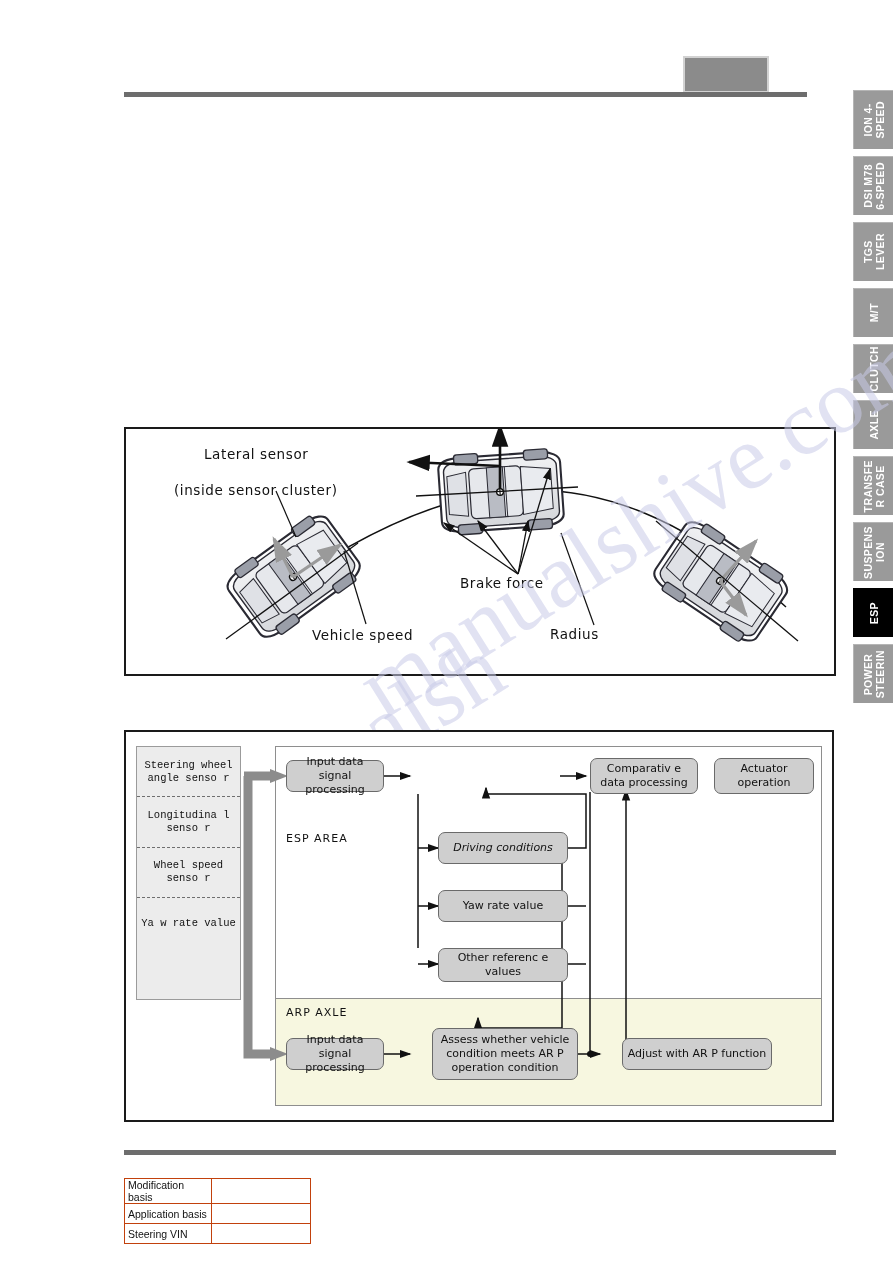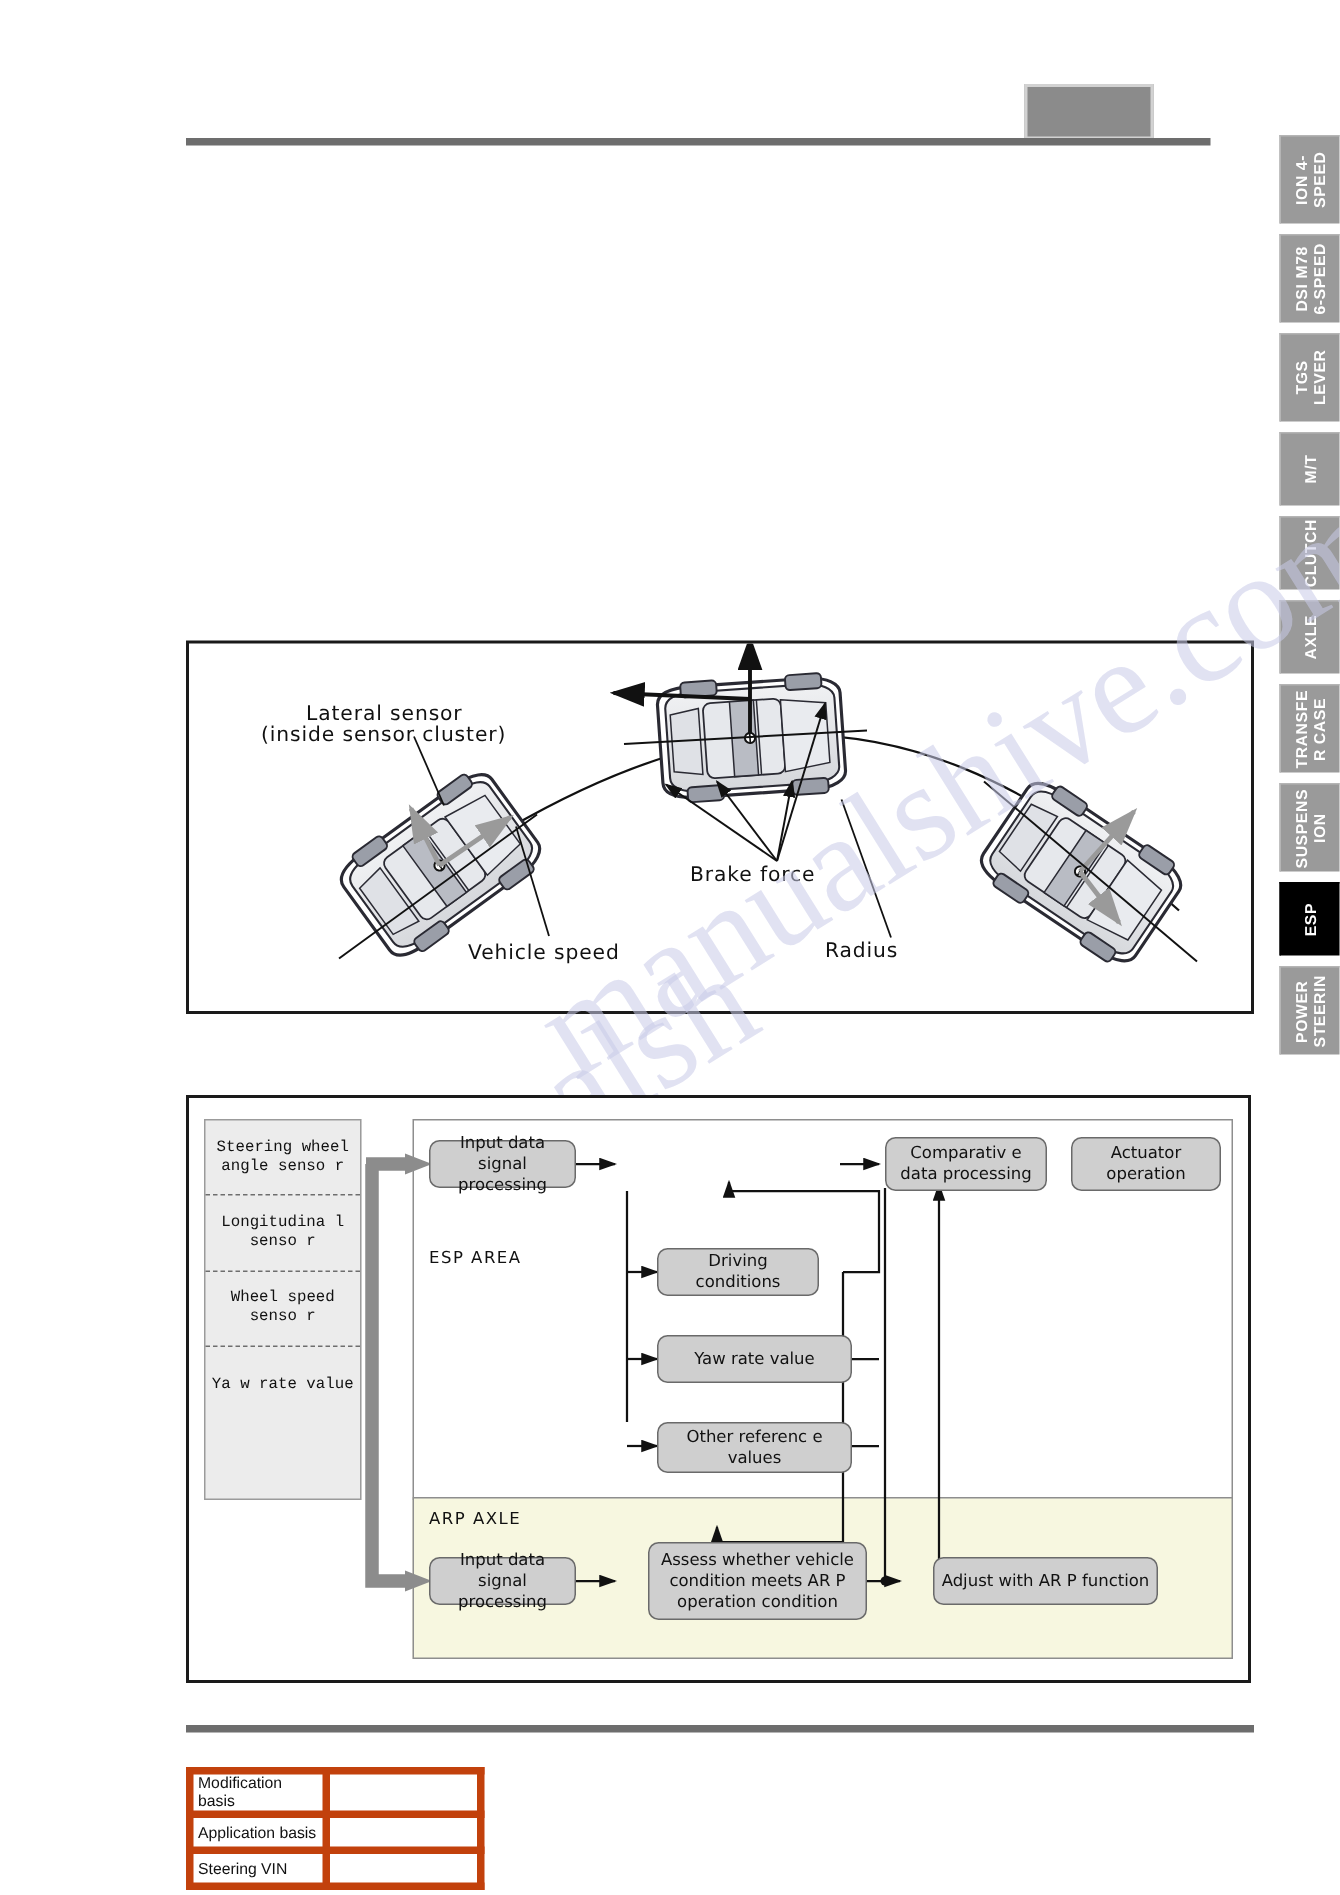--- a/index.html
+++ b/index.html
@@ -56,21 +56,21 @@
   .node{position:absolute;background:#cfcfcf;border:1px solid #6a6a6a;border-radius:7px;
       display:flex;align-items:center;justify-content:center;text-align:center;
       font-family:"DejaVu Sans",sans-serif;font-size:11px;line-height:14px;color:#111;
       box-sizing:border-box;padding:2px 4px;}
 
   #flow-svg{position:absolute;left:0;top:0;pointer-events:none;}
 
   
   #footer-rule{position:absolute;left:124px;top:1150px;width:712px;height:5px;background:#6d6d6d;}
   #footer-table{position:absolute;left:124px;top:1178px;border-collapse:collapse;}
-  #footer-table td{border:5px solid #c2410c;height:19px;font-size:10.5px;
+  #footer-table td{border:1px solid #c2410c;height:19px;font-size:10.5px;
       font-family:"Liberation Sans",sans-serif;padding:0 3px;color:#111;}
   #footer-table td.lbl{width:80px;}
   #footer-table td.val{width:92px;}
 </style>
 </head>
 <body>
 
 <div id="header-redacted-box"></div>
 <div id="header-rule"></div>
 
@@ -185,21 +185,21 @@
     </g>
     <line x1="594" y1="152" x2="630" y2="112" stroke="#9a9a9a" stroke-width="3.2" marker-end="url(#arrowGry)"></line>
     <line x1="594" y1="152" x2="620" y2="186" stroke="#9a9a9a" stroke-width="3.2" marker-end="url(#arrowGry)"></line>
     <line x1="530" y1="92" x2="672" y2="212" stroke="#111" stroke-width="1.3"></line>
 
     <line x1="150" y1="62" x2="170" y2="108" stroke="#111" stroke-width="1.2"></line>
     <line x1="240" y1="195" x2="218" y2="122" stroke="#111" stroke-width="1.2"></line>
     <line x1="468" y1="196" x2="435" y2="104" stroke="#111" stroke-width="1.2"></line>
   </svg>
 
-  <div class="fig-label" style="left:78px;top:39px;">Lateral  sensor</div>
+  <div class="fig-label" style="left:78px;top:17px;">Lateral  sensor</div>
   <div class="fig-label" style="left:48px;top:53px;">(inside  sensor  cluster)</div>
   <div class="fig-label" style="left:186px;top:198px;">Vehicle  speed</div>
   <div class="fig-label" style="left:334px;top:146px;">Brake  force</div>
   <div class="fig-label" style="left:424px;top:197px;">Radius</div>
 </div>
 
 <div class="watermark" style="left:318px;top:470px;font-size:92px;">manualshive.com</div>
 <div class="watermark" style="left:168px;top:700px;font-size:92px;">manualsh</div>
 
 <div id="flow-box">
@@ -266,21 +266,21 @@
     </g>
   </svg>
 
   <div class="node" style="left: 160px; top: 28px; width: 98px; height: 32px; white-space: pre-line;">Input data signal
 processing</div>
   <div class="node" style="left: 464px; top: 26px; width: 108px; height: 36px; white-space: pre-line;">Comparativ e
 data  processing</div>
   <div class="node" style="left: 588px; top: 26px; width: 100px; height: 36px; white-space: pre-line;">Actuator
 operation</div>
 
-  <div class="node" style="left: 312px; top: 100px; width: 108px; height: 32px; white-space: pre-line;">Driving  conditions</div>
+  <div class="node" style="left: 312px; top: 100px; width: 130px; height: 32px; white-space: pre-line; font-style: italic;">Driving  conditions</div>
   <div class="node" style="left: 312px; top: 158px; width: 130px; height: 32px; white-space: pre-line;">Yaw rate value</div>
   <div class="node" style="left: 312px; top: 216px; width: 130px; height: 34px; white-space: pre-line;">Other  referenc e
 values</div>
 
   <div class="node" style="left: 160px; top: 306px; width: 98px; height: 32px; white-space: pre-line;">Input data signal
 processing</div>
   <div class="node" style="left: 306px; top: 296px; width: 146px; height: 52px; white-space: pre-line;">Assess   whether vehicle
 condition meets  AR P
 operation  condition</div>
   <div class="node" style="left: 496px; top: 306px; width: 150px; height: 32px; white-space: pre-line;">Adjust with AR P  function</div>

